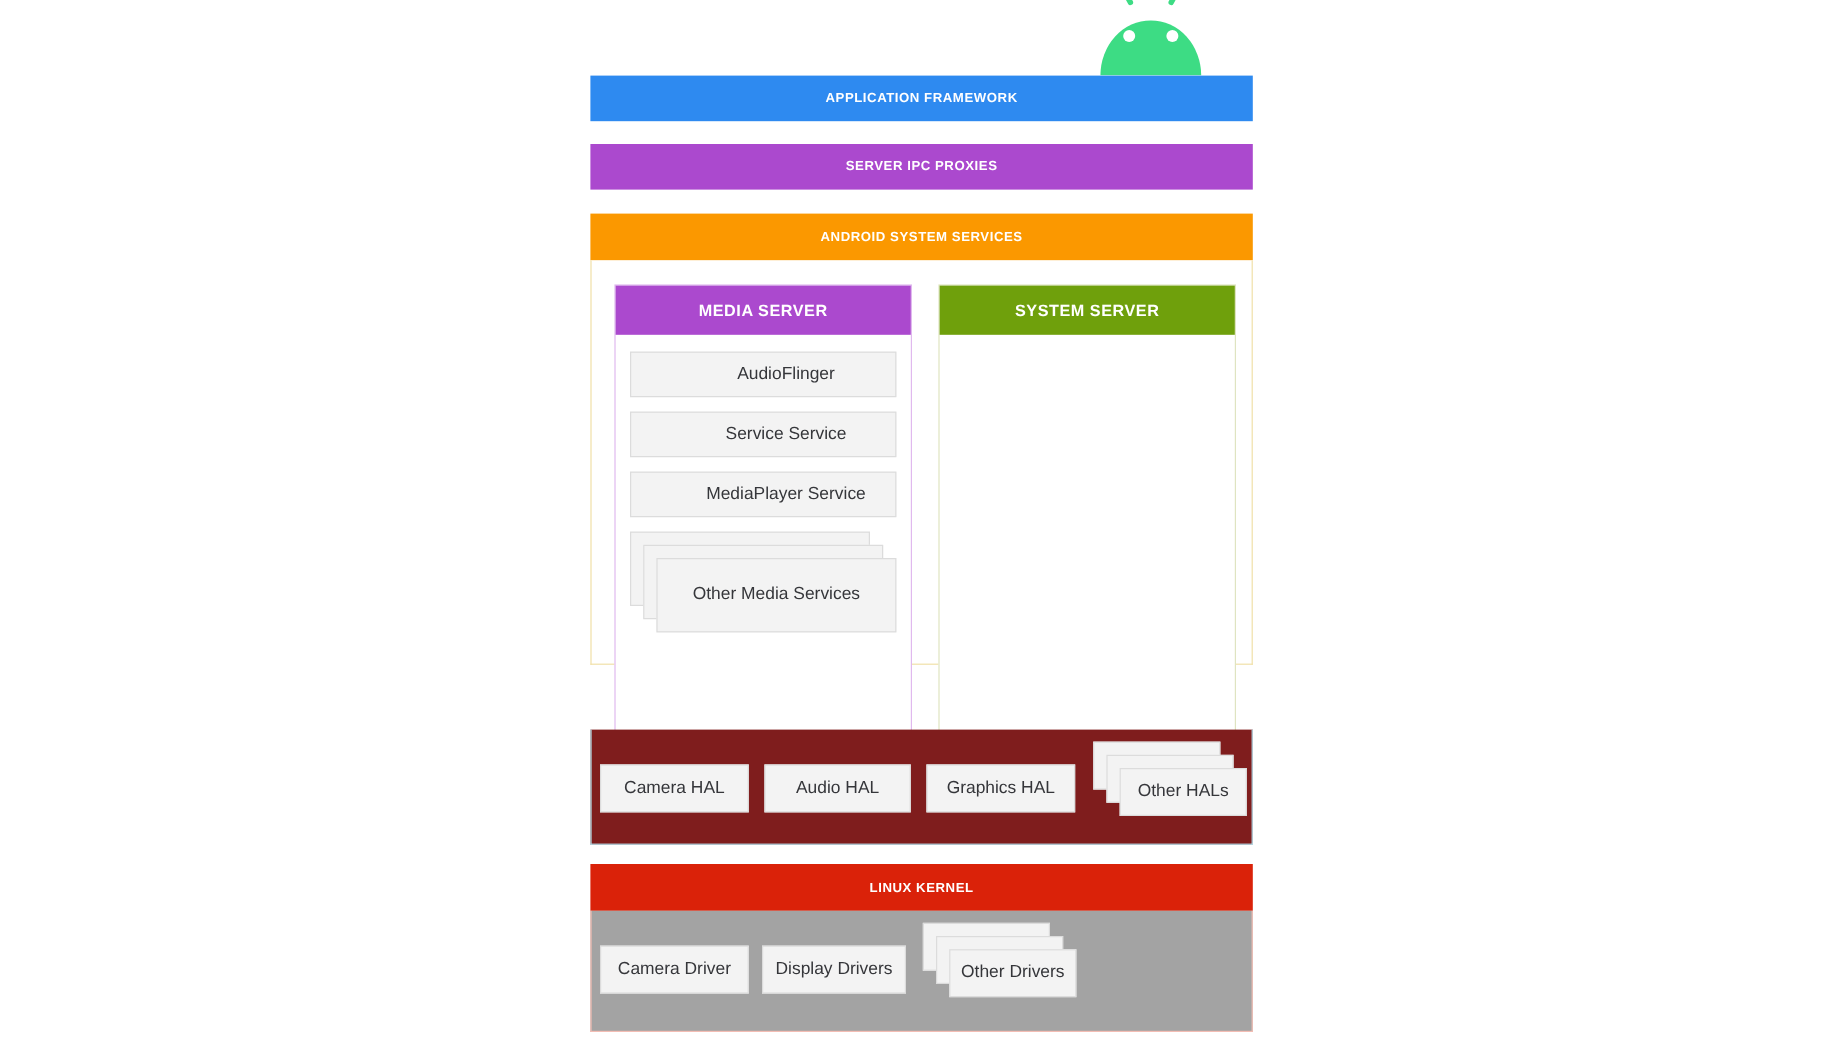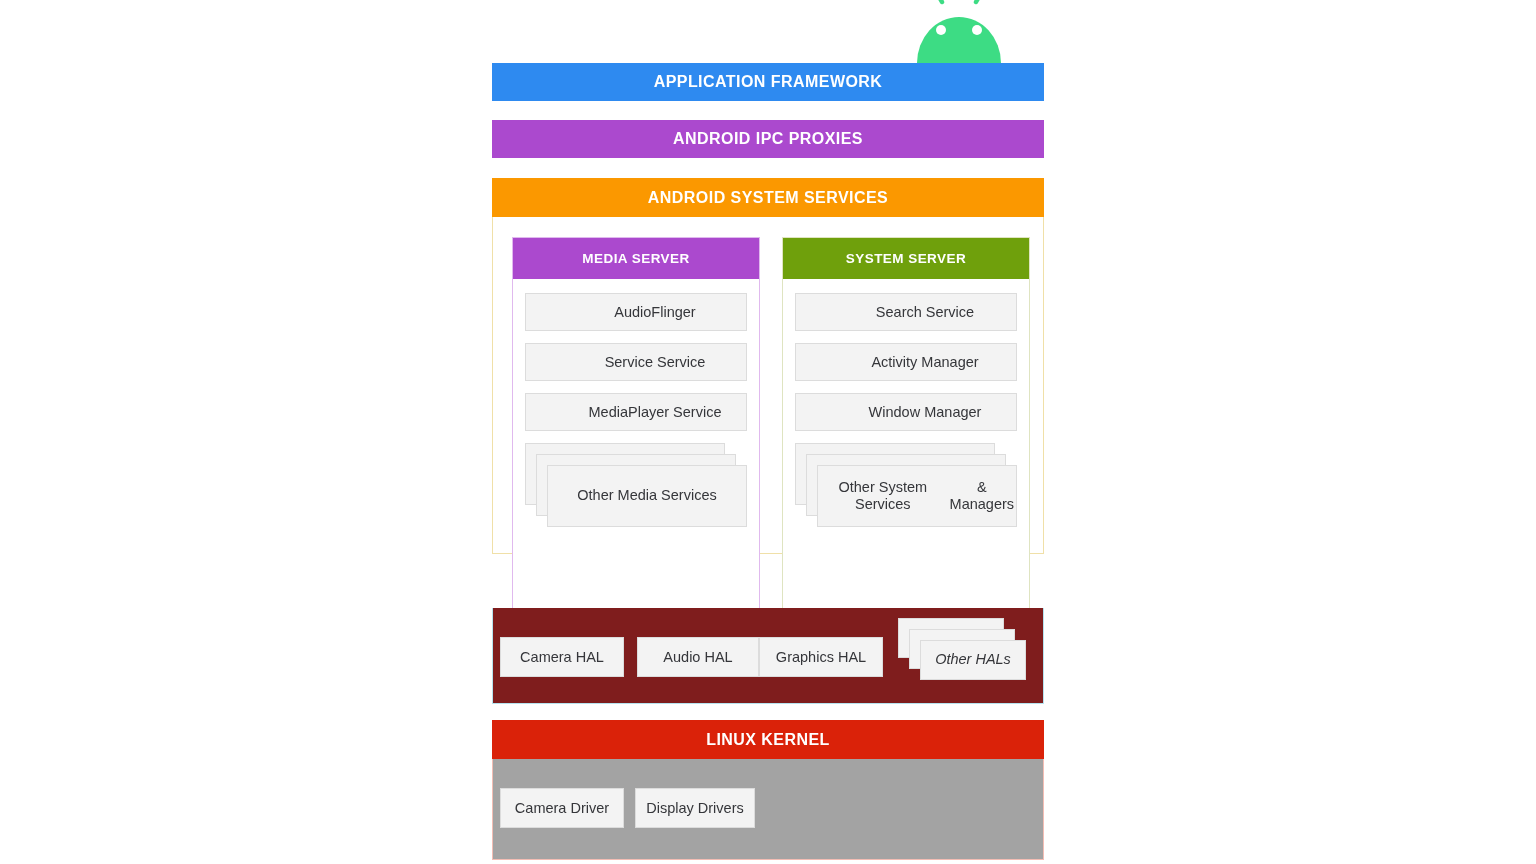--- a/index.html
+++ b/index.html
@@ -39,21 +39,21 @@
   .bar {
     position: absolute;
     left: 0;
     width: 552px;
     box-sizing: border-box;
     display: flex;
     align-items: center;
     justify-content: center;
     color: #ffffff;
     font-weight: bold;
-    font-size: 16px;
+    font-size: 11px;
     letter-spacing: 0.45px;
   }
 
   .bar-app     { top: 63px;  height: 38px; background: #2e8af0; }
   .bar-binder  { top: 120px; height: 38px; background: #ab49ce; }
   .bar-ass     { top: 178px; height: 39px; background: #fb9800; }
   .bar-hal     { top: 570px; height: 38px; background: #00a7d0; }
   .bar-kernel  { top: 720px; height: 39px; background: #da2209; }
 
   
@@ -178,28 +178,28 @@
     position: absolute;
     left: 7px;
     top: 29px;
     display: flex;
     align-items: flex-start;
   }
   .row .chip { height: 40px; }
 
   .hal-body .row .chip.h1 { width: 124px; }
   .hal-body .row .chip.h2 { width: 122px; margin-left: 13px; }
-  .hal-body .row .chip.h3 { width: 124px; }
+  .hal-body .row .chip.h3 { width: 124px; margin-left: 13px; }
 
   .kernel-body .row .chip.k1 { width: 124px; }
   .kernel-body .row .chip.k2 { width: 134px; margin-left: 11px; }
   .kernel-body .row .chip.k3 { width: 120px; margin-left: 11px; }
 
   
-  .row .stack { width: 128px; height: 62px; margin-left: 12px; margin-top: -19px; font-style: italic; }
+  .row .stack { width: 128px; height: 62px; margin-left: 12px; margin-top: -19px; }
   .row .stack .card { width: 106px; height: 40px; }
   .hal-body .row .stack { margin-left: 15px; }
   .kernel-body .row .stack { margin-left: 14px; }
 </style>
 </head>
 <body>
 
 <div id="diagram">
 
   <div class="robot">
@@ -209,21 +209,21 @@
         <line x1="78" y1="14" x2="67" y2="34"></line>
       </g>
       <path d="M8,95 A42,46 0 0 1 92,95 Z" fill="#3ddc84"></path>
       <circle cx="32" cy="62" r="5" fill="#ffffff"></circle>
       <circle cx="68" cy="62" r="5" fill="#ffffff"></circle>
     </svg>
   </div>
 
   <div class="bar bar-app">APPLICATION FRAMEWORK</div>
 
-  <div class="bar bar-binder">ANDROID IPC PROXIES</div>
+  <div class="bar bar-binder">SERVER IPC PROXIES</div>
 
   <div class="bar bar-ass">ANDROID SYSTEM SERVICES</div>
 
   <div class="ass-body">
 
     <div class="panel panel-media">
       <div class="panel-head head-media">MEDIA SERVER</div>
       <div class="panel-inner">
         <div class="chip">AudioFlinger</div>
         <div class="chip">Service Service</div>
@@ -231,34 +231,20 @@
         <div class="stack">
           <div class="card c1"></div>
           <div class="card c2"></div>
           <div class="card c3">Other Media Services</div>
         </div>
       </div>
     </div>
 
     <div class="panel panel-system">
       <div class="panel-head head-system">SYSTEM SERVER</div>
-      <div class="panel-inner">
-        <div class="chip">Search Service</div>
-        <div class="chip">Activity Manager</div>
-        <div class="chip">Window Manager</div>
-        <div class="stack">
-          <div class="card c1"></div>
-          <div class="card c2"></div>
-          <div class="card c3">
-            <span>Other System Services</span>
-              <br>
-            <span>&amp; Managers</span>
-          </div>
-        </div>
-      </div>
     </div>
 
   </div>
 
 
   <div class="hal-body">
     <div class="row">
       <div class="chip h1">Camera HAL</div>
       <div class="chip h2">Audio HAL</div>
       <div class="chip h3">Graphics HAL</div>
@@ -269,16 +255,21 @@
       </div>
     </div>
   </div>
 
   <div class="bar bar-kernel">LINUX KERNEL</div>
 
   <div class="kernel-body">
     <div class="row">
       <div class="chip k1">Camera Driver</div>
       <div class="chip k3">Display Drivers</div>
+      <div class="stack">
+        <div class="card c1"></div>
+        <div class="card c2"></div>
+        <div class="card c3">Other Drivers</div>
+      </div>
     </div>
   </div>
 
 </div>
 
 </body></html>

